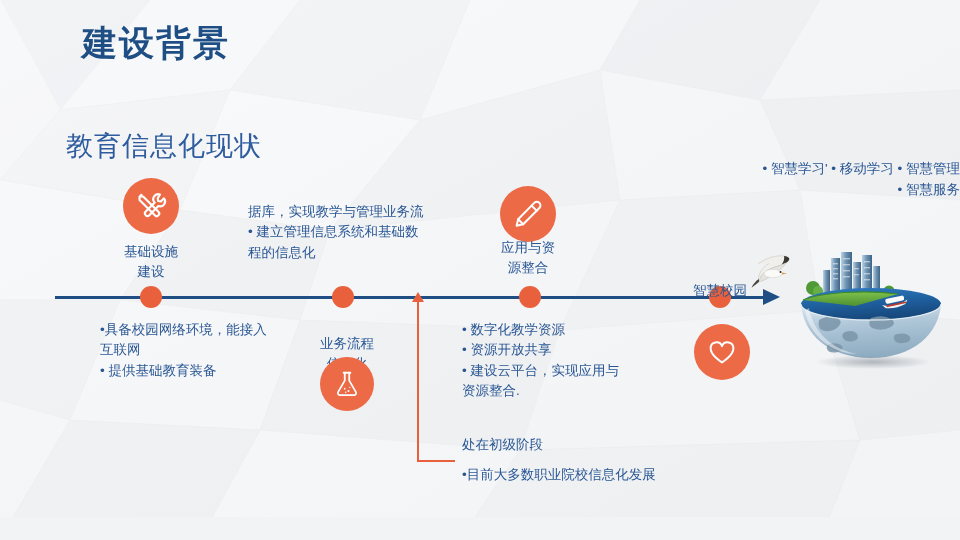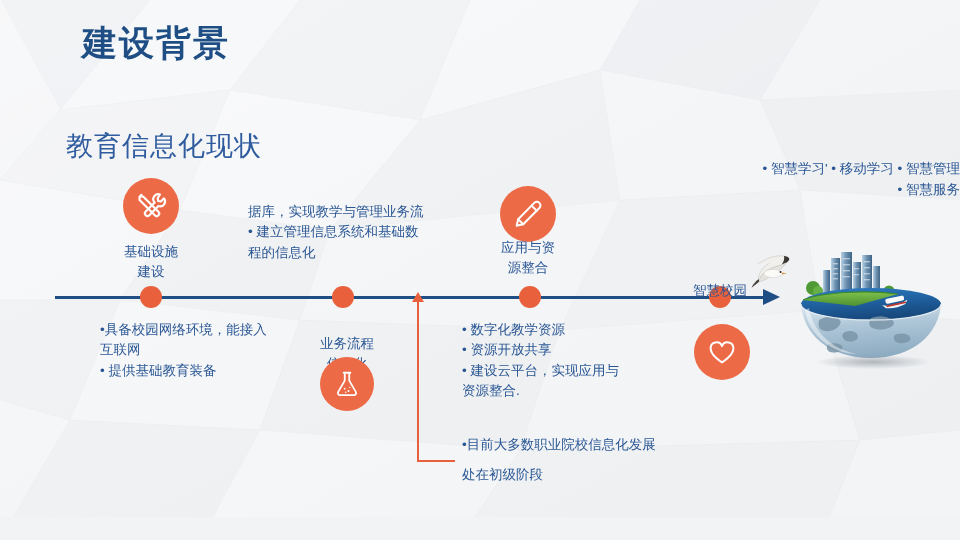--- a/index.html
+++ b/index.html
@@ -203,22 +203,22 @@
     <span class="li">移动学习</span>
     <span class="li">智慧管理</span>
     <span class="li">智慧服务</span>
   </div>
 
   <div class="conn-v" style="left:417px;top:302px;height:160px;"></div>
   <div class="conn-h" style="left:417px;top:460px;width:38px;"></div>
   <div class="conn-head" style="left:412px;top:292px;"></div>
 
   <div class="note" style="left:462px;top:430px;width:300px;">
+    <span class="li" style="display:block;">处在初级阶段</span>
     <span class="li" style="display:block;">•目前大多数职业院校信息化发展</span>
-    <span class="li" style="display:block;">处在初级阶段</span>
   </div>
 
   <svg class="gull" style="left:748px;top:252px;" width="62" height="56" viewBox="0 0 62 56">
     <g>
       <path d="M10 12 C18 6 28 3 36 4 C40 4.5 42 6 41 8 C39.5 11 33 13 27 15 C22 16.7 17 19 14 23 C12 25.7 11 27 10.5 27 C10 27 10.6 24 12 21 C14 16.6 17 13.5 21 11.5" fill="#f0efec" stroke="#cfcdc8" stroke-width="0.7"></path>
       <path d="M36 4 C40 4.5 42 6 41 8 C40 10 37 11.6 33.5 12.8 C36 9.6 36.6 6.6 36 4 z" fill="#3a3632"></path>
       <path d="M14 23 C17 19 22 16.7 27 15 C31 13.8 35 12.5 38 11 C34 17 27 22 20 26 C16.5 28 13 29.5 11 29.7 C11.5 27.8 12.6 25.2 14 23 z" fill="#e6e4df" stroke="#c9c7c2" stroke-width="0.7"></path>
       <path d="M11 29.7 C9 31.6 6 34 3.5 35.7 C5 32 8 28.8 11 27 z" fill="#4a4540"></path>
       <ellipse cx="25" cy="21.5" rx="9" ry="4.1" fill="#fafaf8" stroke="#d6d4cf" stroke-width="0.6"></ellipse>
       <circle cx="32.5" cy="20" r="1" fill="#2b2825"></circle>

